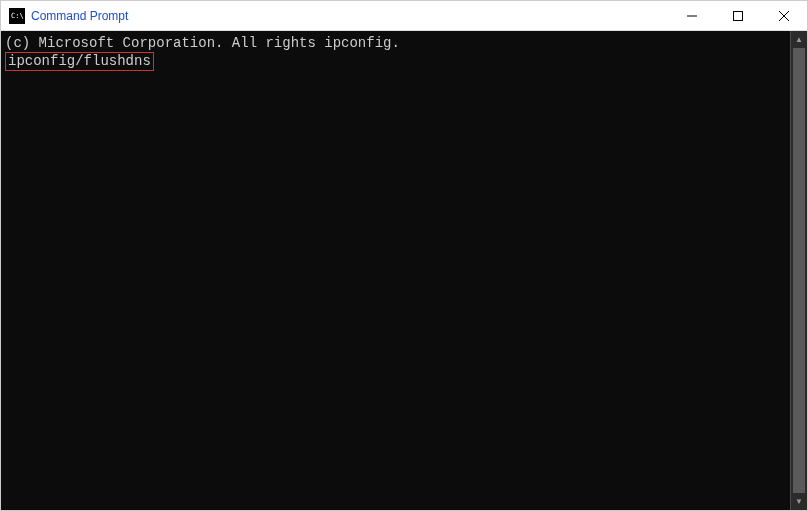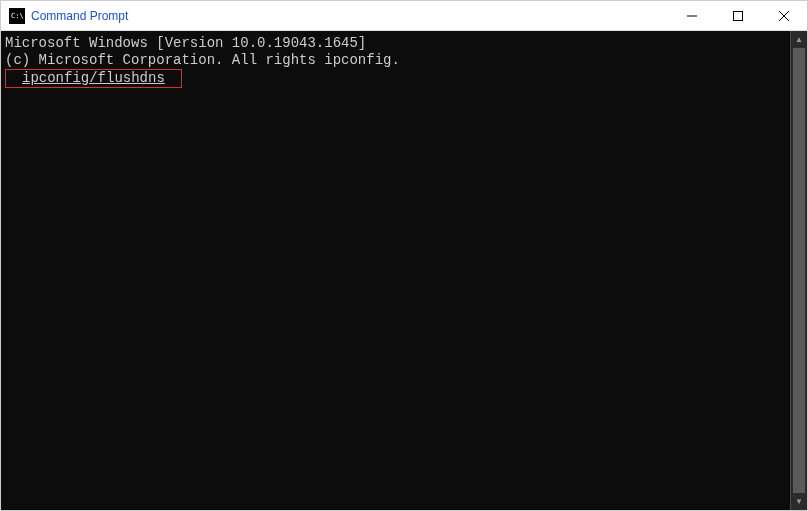--- a/index.html
+++ b/index.html
@@ -82,23 +82,22 @@
     }
     .terminal-line {
       display: block;
     }
     .prompt-line {
       display: flex;
       align-items: flex-start;
     }
     .command-box {
       border: 1px solid #cc3333;
-      padding: 0 16px;
+      padding: 0 2px;
       display: inline-block;
-      text-decoration: underline;
     }
     .scrollbar {
       width: 17px;
       background: #2b2b2b;
       display: flex;
       flex-direction: column;
       border-left: 1px solid #4a4a4a;
     }
     .scroll-arrow {
       height: 17px;
@@ -147,21 +146,21 @@
       </div>
       <div class="window-control close">
         <svg viewBox="0 0 10 10">
             <line x1="0" y1="0" x2="10" y2="10" stroke="#000" stroke-width="1"></line>
             <line x1="10" y1="0" x2="0" y2="10" stroke="#000" stroke-width="1"></line>
           </svg>
       </div>
     </div>
   </div>
   <div class="terminal-area">
-    <div class="terminal-content"><span class="terminal-line">Microsoft Windows [Version 10.0.19043.1645]</span><span class="terminal-line">(c) Microsoft Corporation. All rights ipconfig.</span><span class="terminal-line"></span><span class="prompt-line"><span class="command-box"><span>ipconfig/flushdns</span></span></span></div>
+    <div class="terminal-content"><span class="terminal-line">(c) Microsoft Corporation. All rights ipconfig.</span><span class="terminal-line"></span><span class="prompt-line"><span class="command-box"><span>ipconfig/flushdns</span></span></span></div>
     <div class="scrollbar">
       <div class="scroll-arrow">▲</div>
       <div class="scroll-track">
         <div class="scroll-thumb"></div>
       </div>
       <div class="scroll-arrow">▼</div>
     </div>
   </div>
 </div>
 

